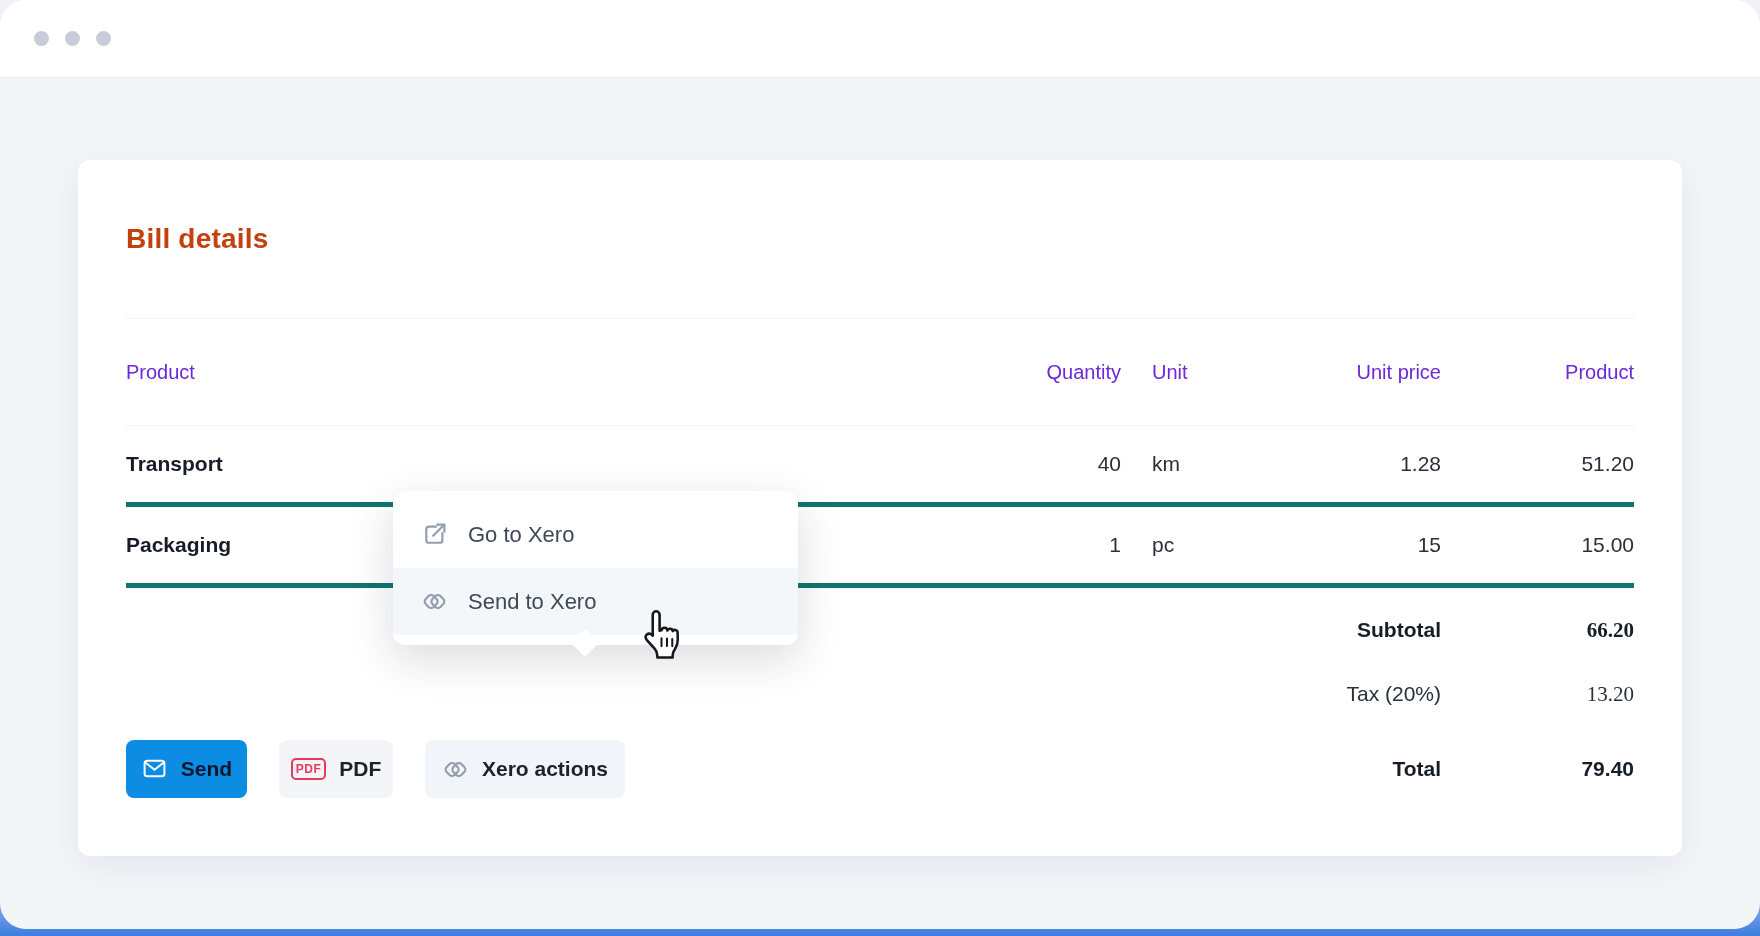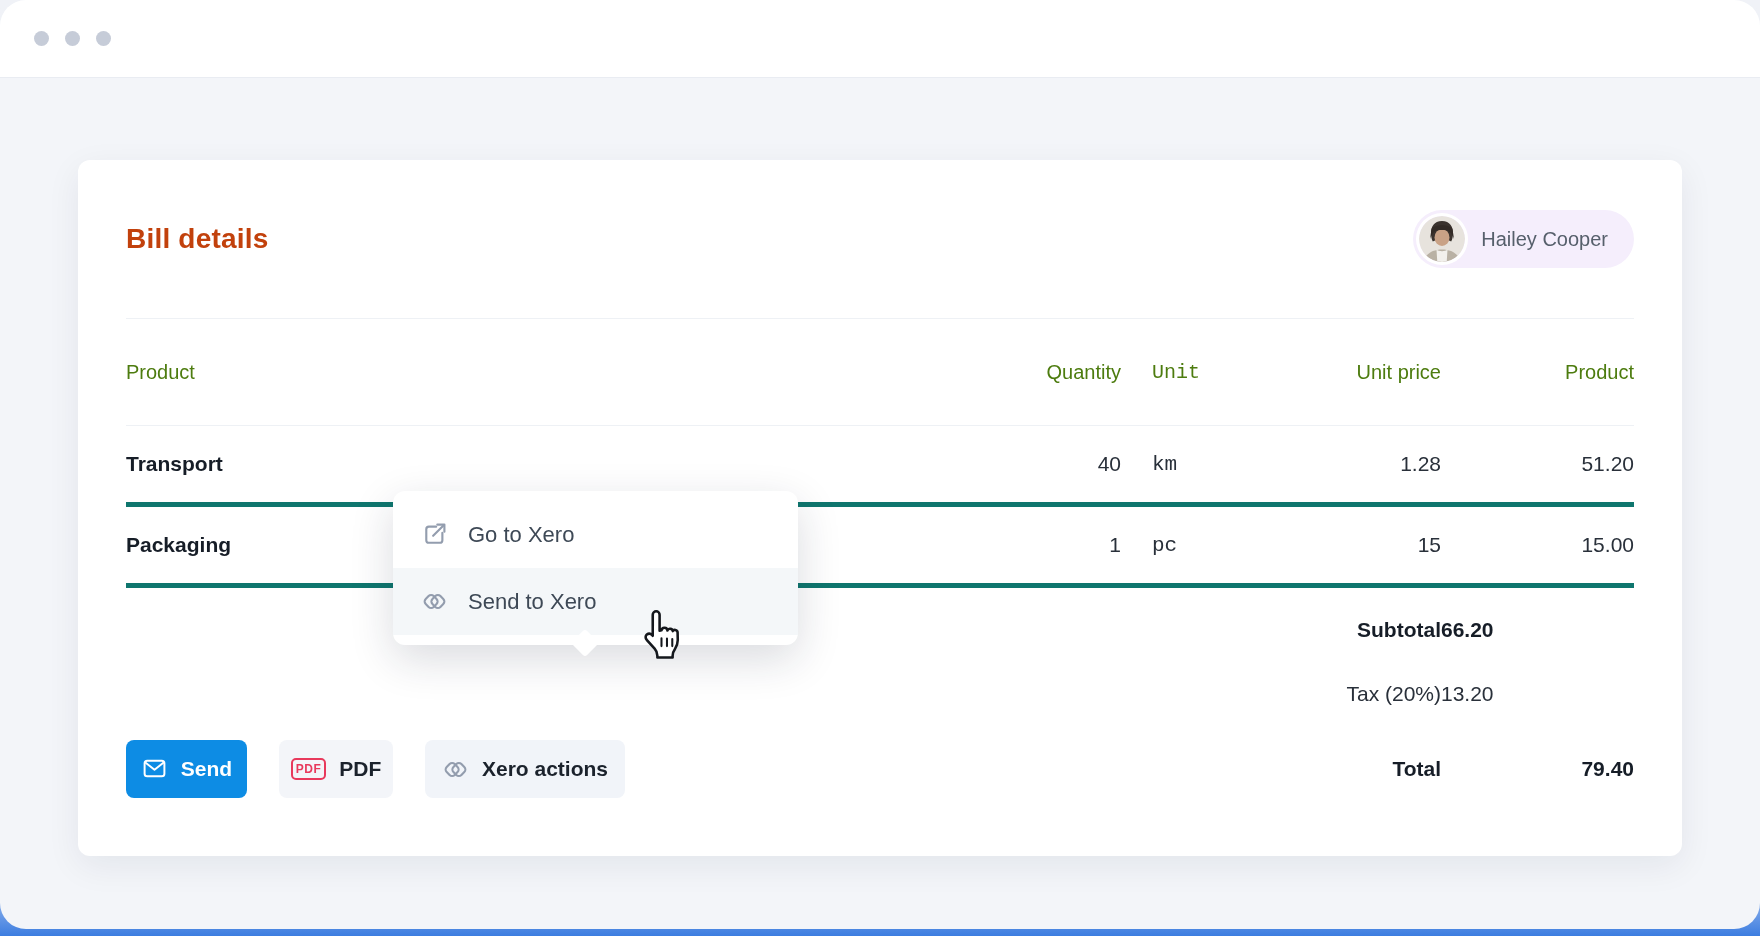--- a/index.html
+++ b/index.html
@@ -28,42 +28,42 @@
   .user-badge { display:flex; align-items:center; gap:16px; background:#f5eefc;
                 border-radius:999px; padding:6px 26px 6px 6px; height:58px; }
   .avatar { width:46px; height:46px; border-radius:50%; overflow:hidden;
             box-shadow:0 0 0 3px #ffffff; flex:0 0 auto; }
   .user-name { font-size:20px; color:#565f6b; }
 
   
   .flexrow { display:flex; align-items:center; }
   .col-product { flex:1; text-align:left; }
   .col-qty   { width:160px; text-align:right; }
-  .col-unit  { width:140px; margin-left:31px; text-align:left;font-family:Liberation Mono, monospace; }
+  .col-unit  { width:140px; margin-left:31px; text-align:left; }
   .col-price { width:149px; text-align:right; }
   .col-amt   { width:193px; text-align:right; }
 
-  .thead { height:107px; border-bottom:1px solid #eef1f5; color:#4d7c0f; font-size:20px; }
+  .thead { height:107px; border-bottom:1px solid #eef1f5; color:#6d28d9; font-size:20px; }
   .trow  { height:81px; border-bottom:5px solid #0f766e; font-size:21px; color:#29303a; }
   .trow .col-product { font-weight:700; color:#161d27; }
 
   .summary { padding-top:10px; }
   .sumrow { height:64px; font-size:21px; color:#29303a; }
   .sumrow .spacer { flex:1; }
   .sumrow .lbl { width:149px; text-align:right; }
-  .sumrow .val { width:193px; text-align:left; }
+  .sumrow .val { width:193px; text-align:right;font-family:Liberation Serif, serif; }
   .sumrow.bold .lbl, .sumrow.bold .val { font-weight:700; color:#161d27; }
 
   
   .bottom-row { margin-top:12px; height:62px; font-size:21px; }
   .btn-group { display:flex; align-items:center; gap:32px; }
   .btn { height:58px; border:none; border-radius:8px; display:inline-flex;
          align-items:center; justify-content:center; gap:13px; font-size:21px;
          font-weight:700; cursor:pointer; font-family:inherit; }
-  .btn-send { background:#0d8ce4; color:#ffffff; width:121px; }
+  .btn-send { background:#0d8ce4; color:#0f172a; width:121px; }
   .btn-pdf  { background:#f3f5f9; color:#1b222c; width:114px; }
   .btn-xero { background:#f1f4f9; color:#1b222c; width:200px; }
   .pdf-chip { display:inline-flex; align-items:center; justify-content:center;
               border:2.2px solid #e8395c; color:#e8395c; border-radius:5px;
               font-size:12px; font-weight:800; letter-spacing:.5px; padding:2px 3px; }
   .bottom-row .lbl { width:149px; text-align:right; font-weight:700; color:#161d27; }
   .bottom-row .val { width:193px; text-align:right; font-weight:700; color:#161d27; }
   .bottom-row .spacer { flex:1; }
 
   
@@ -93,40 +93,20 @@
     <span class="dot"></span>
     <span class="dot"></span>
     <span class="dot"></span>
   </div>
 
   <div class="card">
 
     <div class="card-header">
       <div class="page-title">Bill details</div>
 
-      <div class="user-badge">
-        <span class="avatar">
-          <svg viewBox="0 0 46 46" width="46" height="46">
-            <defs>
-                <clipPath id="avc">
-                  <circle cx="23" cy="23" r="23"></circle>
-                </clipPath>
-              </defs>
-            <g clip-path="url(#avc)">
-              <rect width="46" height="46" fill="#e7e3dd"></rect>
-              <path d="M23 5c-8 0-11 6-11 12 0 4 .6 6 1.8 8.5l2.2-1c3-1.5 2-4.5 7-4.5s4 3 7 4.5l2.2 1C33.4 23 34 21 34 17c0-6-3-12-11-12z" fill="#3b332e"></path>
-              <ellipse cx="23" cy="21.5" rx="7.5" ry="8.5" fill="#c9a286"></ellipse>
-              <path d="M12.5 13c2.5-5 18.5-5 21 0l1.5 10c-2.5-7-5-9-12-9s-9.5 2-12 9z" fill="#332b26"></path>
-              <path d="M5 46c1-8.5 9-12.5 18-12.5S40 37.5 41 46z" fill="#b9b1a4"></path>
-              <path d="M17.5 33.5c2 2.2 9 2.2 11 0l-.8 12.5h-9.4z" fill="#f2f0ec"></path>
-            </g>
-          </svg>
-        </span>
-        <span class="user-name">Hailey Cooper</span>
-      </div>
     </div>
 
     <div class="thead flexrow">
       <span class="col-product">Product</span>
       <span class="col-qty">Quantity</span>
       <span class="col-unit">Unit</span>
       <span class="col-price">Unit price</span>
       <span class="col-amt">Product</span>
     </div>
 

